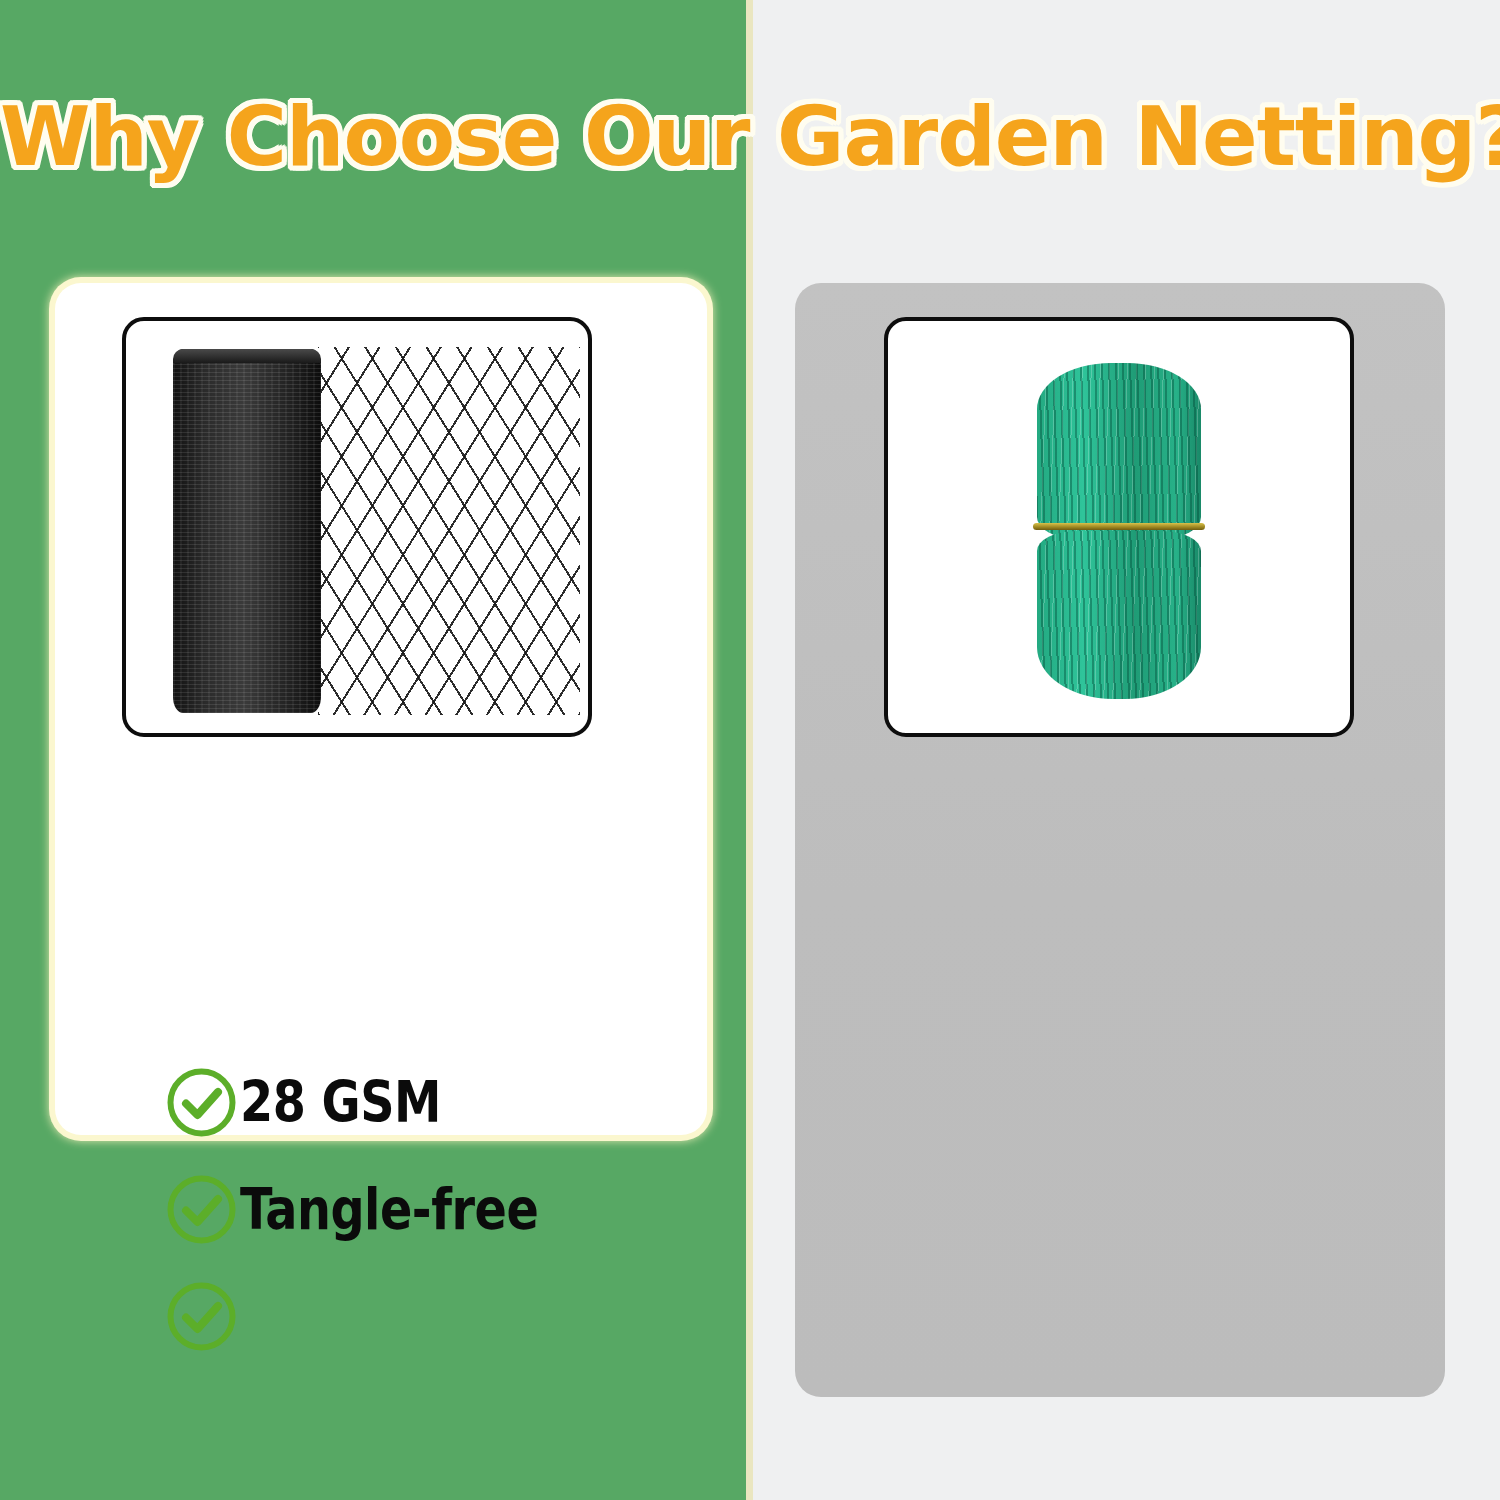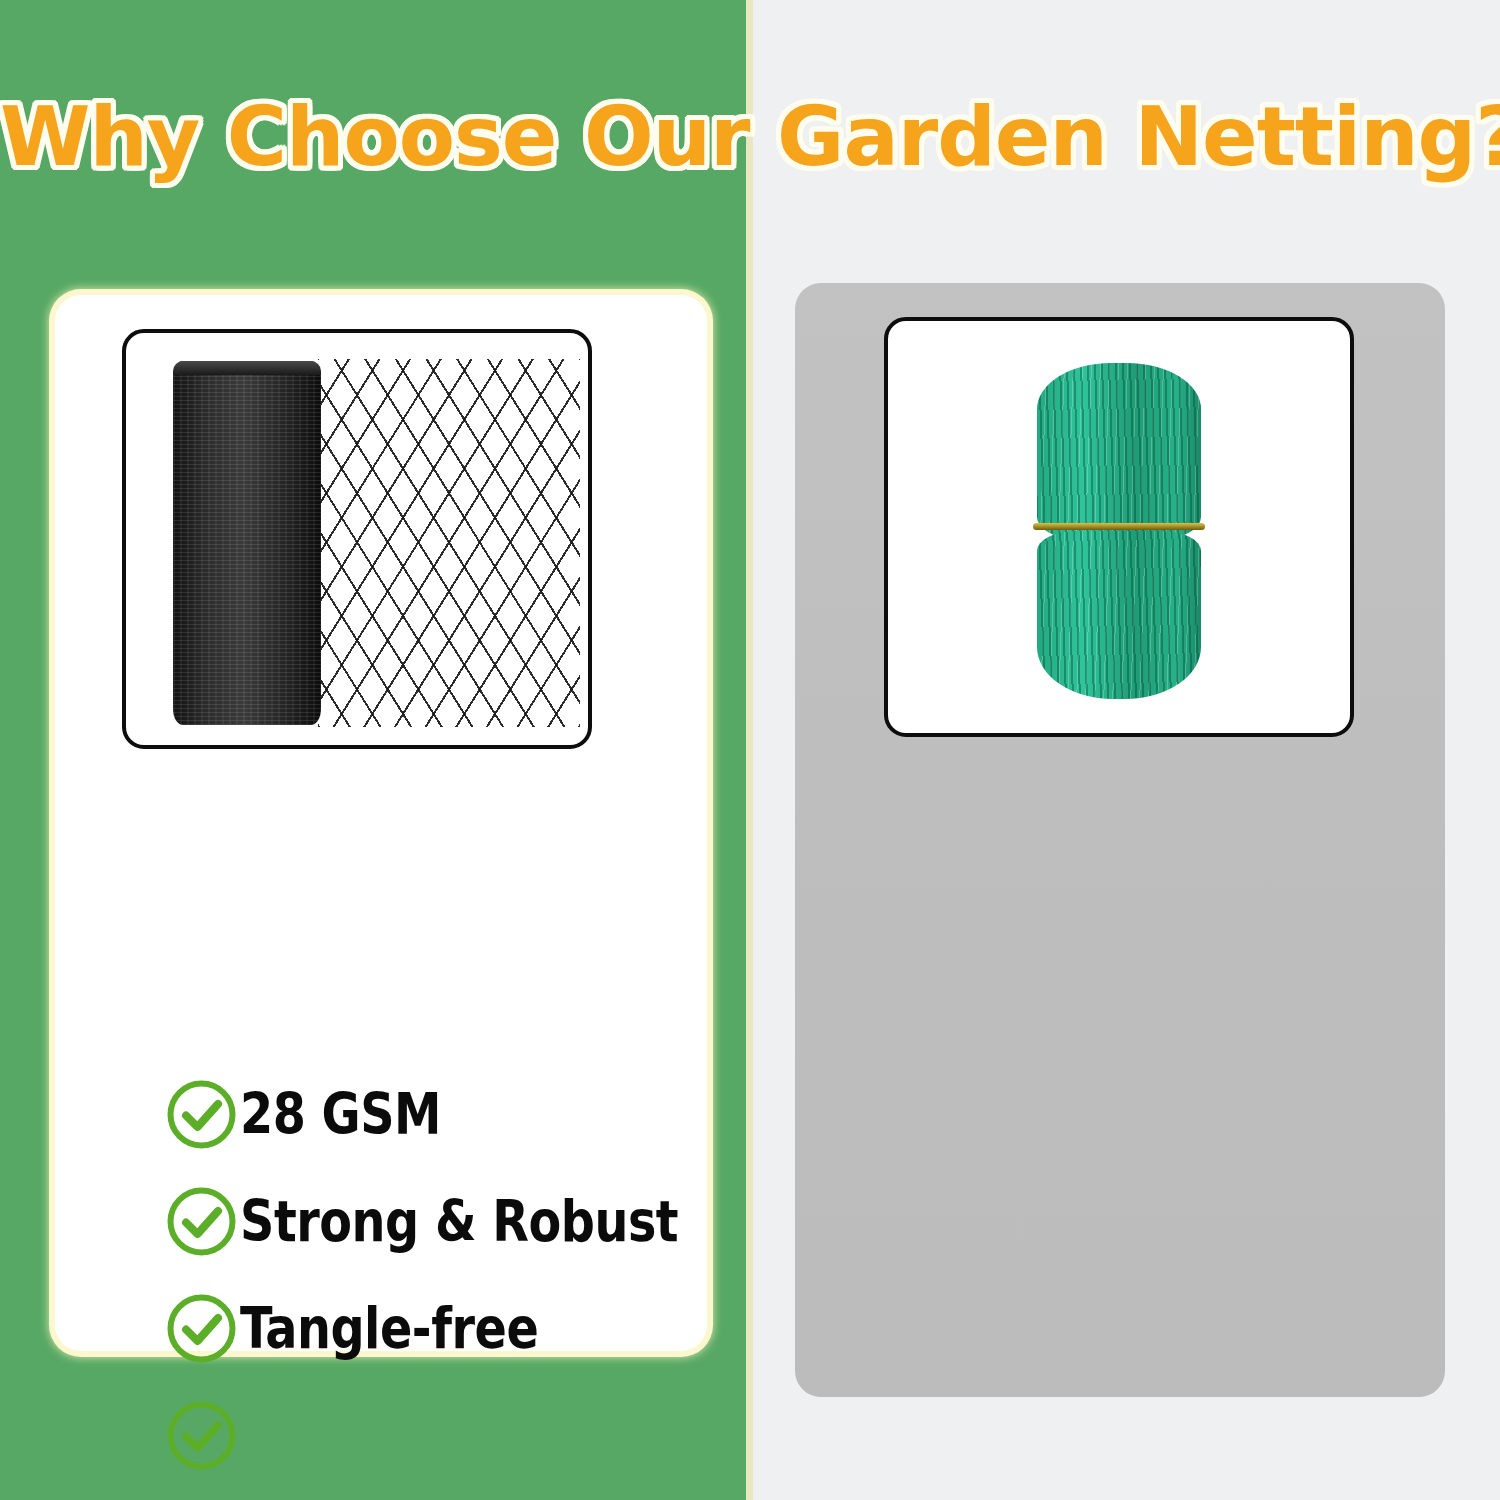--- a/index.html
+++ b/index.html
@@ -64,24 +64,23 @@
     line-height: 1;
   }
 
   
   .card {
     position: absolute;
     border-radius: 26px;
   }
   .card-good {
     left: 55px; top: 283px;
-    width: 652px; height: 1056px;
+    width: 652px; height: 852px;
     background: #ffffff;
     box-shadow: 0 0 0 6px #fbf7cf, 0 0 10px 6px rgba(250,245,190,0.85);
-    margin-top: 12px;
   }
   .card-bad {
     left: 795px; top: 283px;
     width: 650px; height: 1114px;
     background: #bfbfbf;
     background: linear-gradient(180deg, #c2c2c2 0%, #bdbdbd 55%, #bcbcbc 100%);
   }
 
   
   .photo-frame {
@@ -229,29 +228,20 @@
         <span class="icon-badge">
           <svg viewBox="0 0 73 73" aria-hidden="true">
             <circle cx="36.5" cy="36.5" r="31" fill="none" stroke="#5cae29" stroke-width="6"></circle>
             <path d="M21 37.5 L32.5 49 L53 26" fill="none" stroke="#5cae29" stroke-width="8" stroke-linecap="round" stroke-linejoin="round"></path>
           </svg>
         </span>
         <span class="item-label">28 GSM</span>
       </div>
 
 
-      <div class="list-item">
-        <span class="icon-badge">
-          <svg viewBox="0 0 73 73" aria-hidden="true">
-            <circle cx="36.5" cy="36.5" r="31" fill="none" stroke="#5cae29" stroke-width="6"></circle>
-            <path d="M21 37.5 L32.5 49 L53 26" fill="none" stroke="#5cae29" stroke-width="8" stroke-linecap="round" stroke-linejoin="round"></path>
-          </svg>
-        </span>
-        <span class="item-label">Strong &amp; Robust</span>
-      </div>
 
       <div class="list-item">
         <span class="icon-badge">
           <svg viewBox="0 0 73 73" aria-hidden="true">
             <circle cx="36.5" cy="36.5" r="31" fill="none" stroke="#5cae29" stroke-width="6"></circle>
             <path d="M21 37.5 L32.5 49 L53 26" fill="none" stroke="#5cae29" stroke-width="8" stroke-linecap="round" stroke-linejoin="round"></path>
           </svg>
         </span>
         <span class="item-label">Tangle-free</span>
       </div>

